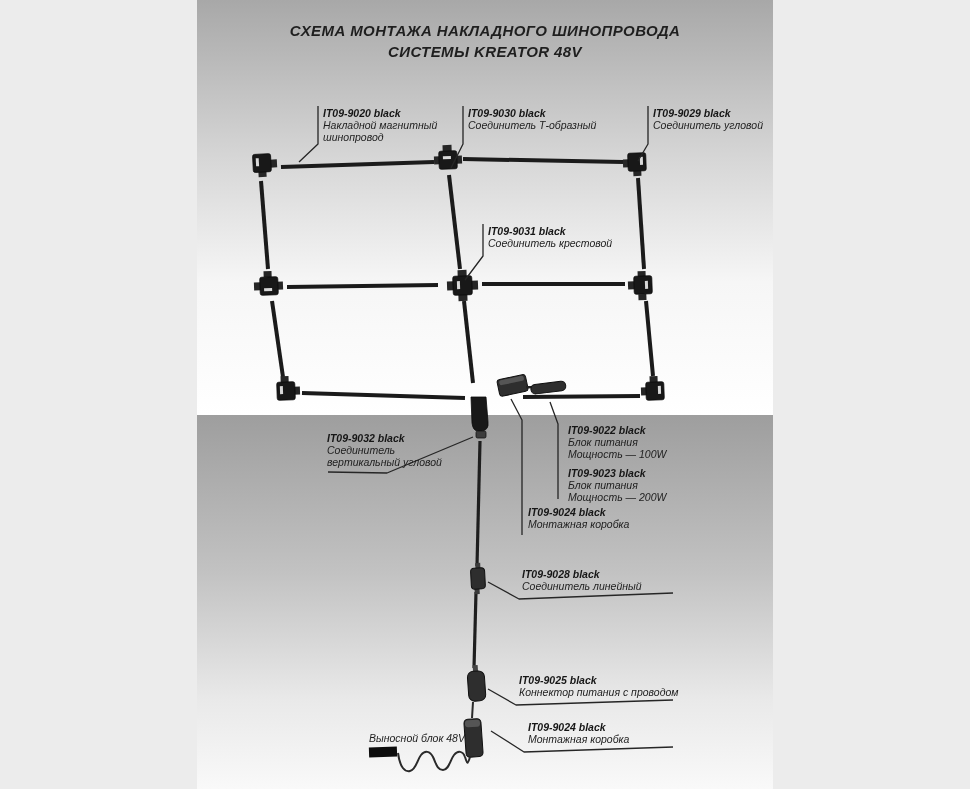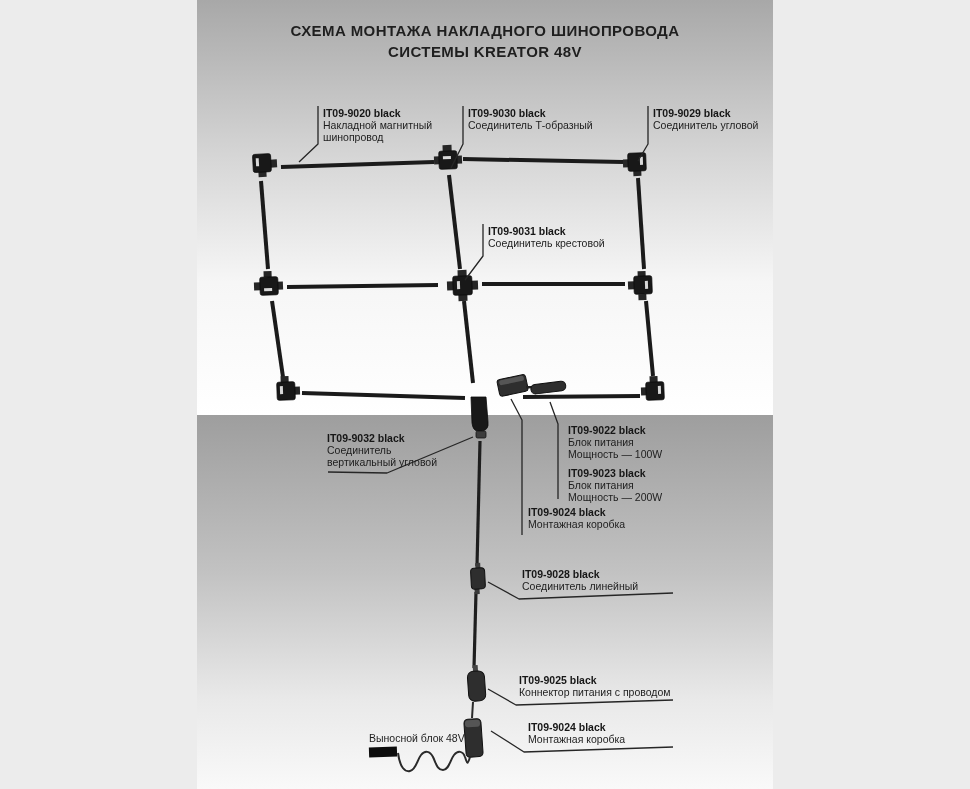--- a/index.html
+++ b/index.html
@@ -3,21 +3,21 @@
 <meta charset="utf-8">
 <style>
   html,body{margin:0;padding:0;}
   body{
     width:970px;height:789px;position:relative;
     background:#ececec;
     font-family:"Liberation Sans",sans-serif;
     overflow:hidden;
   }
   .scene{
-    position:absolute;left:197px;top:0;width:576px;height:789px;
+    position:absolute;left:197px;top:0;width:576px;height:789px;font-style:italic;
   }
   .scene-top{
     position:absolute;left:0;top:0;width:576px;height:415px;
     background:linear-gradient(180deg,#a8a8a8 0%,#d6d6d6 38%,#f6f6f6 68%,#ffffff 100%);
   }
   .scene-bottom{
     position:absolute;left:0;top:415px;width:576px;height:374px;
     background:linear-gradient(180deg,#9e9e9e 0%,#c2c2c2 42%,#e9e9e9 76%,#f9f9f9 100%);
   }
   svg{position:absolute;left:0;top:0;}

